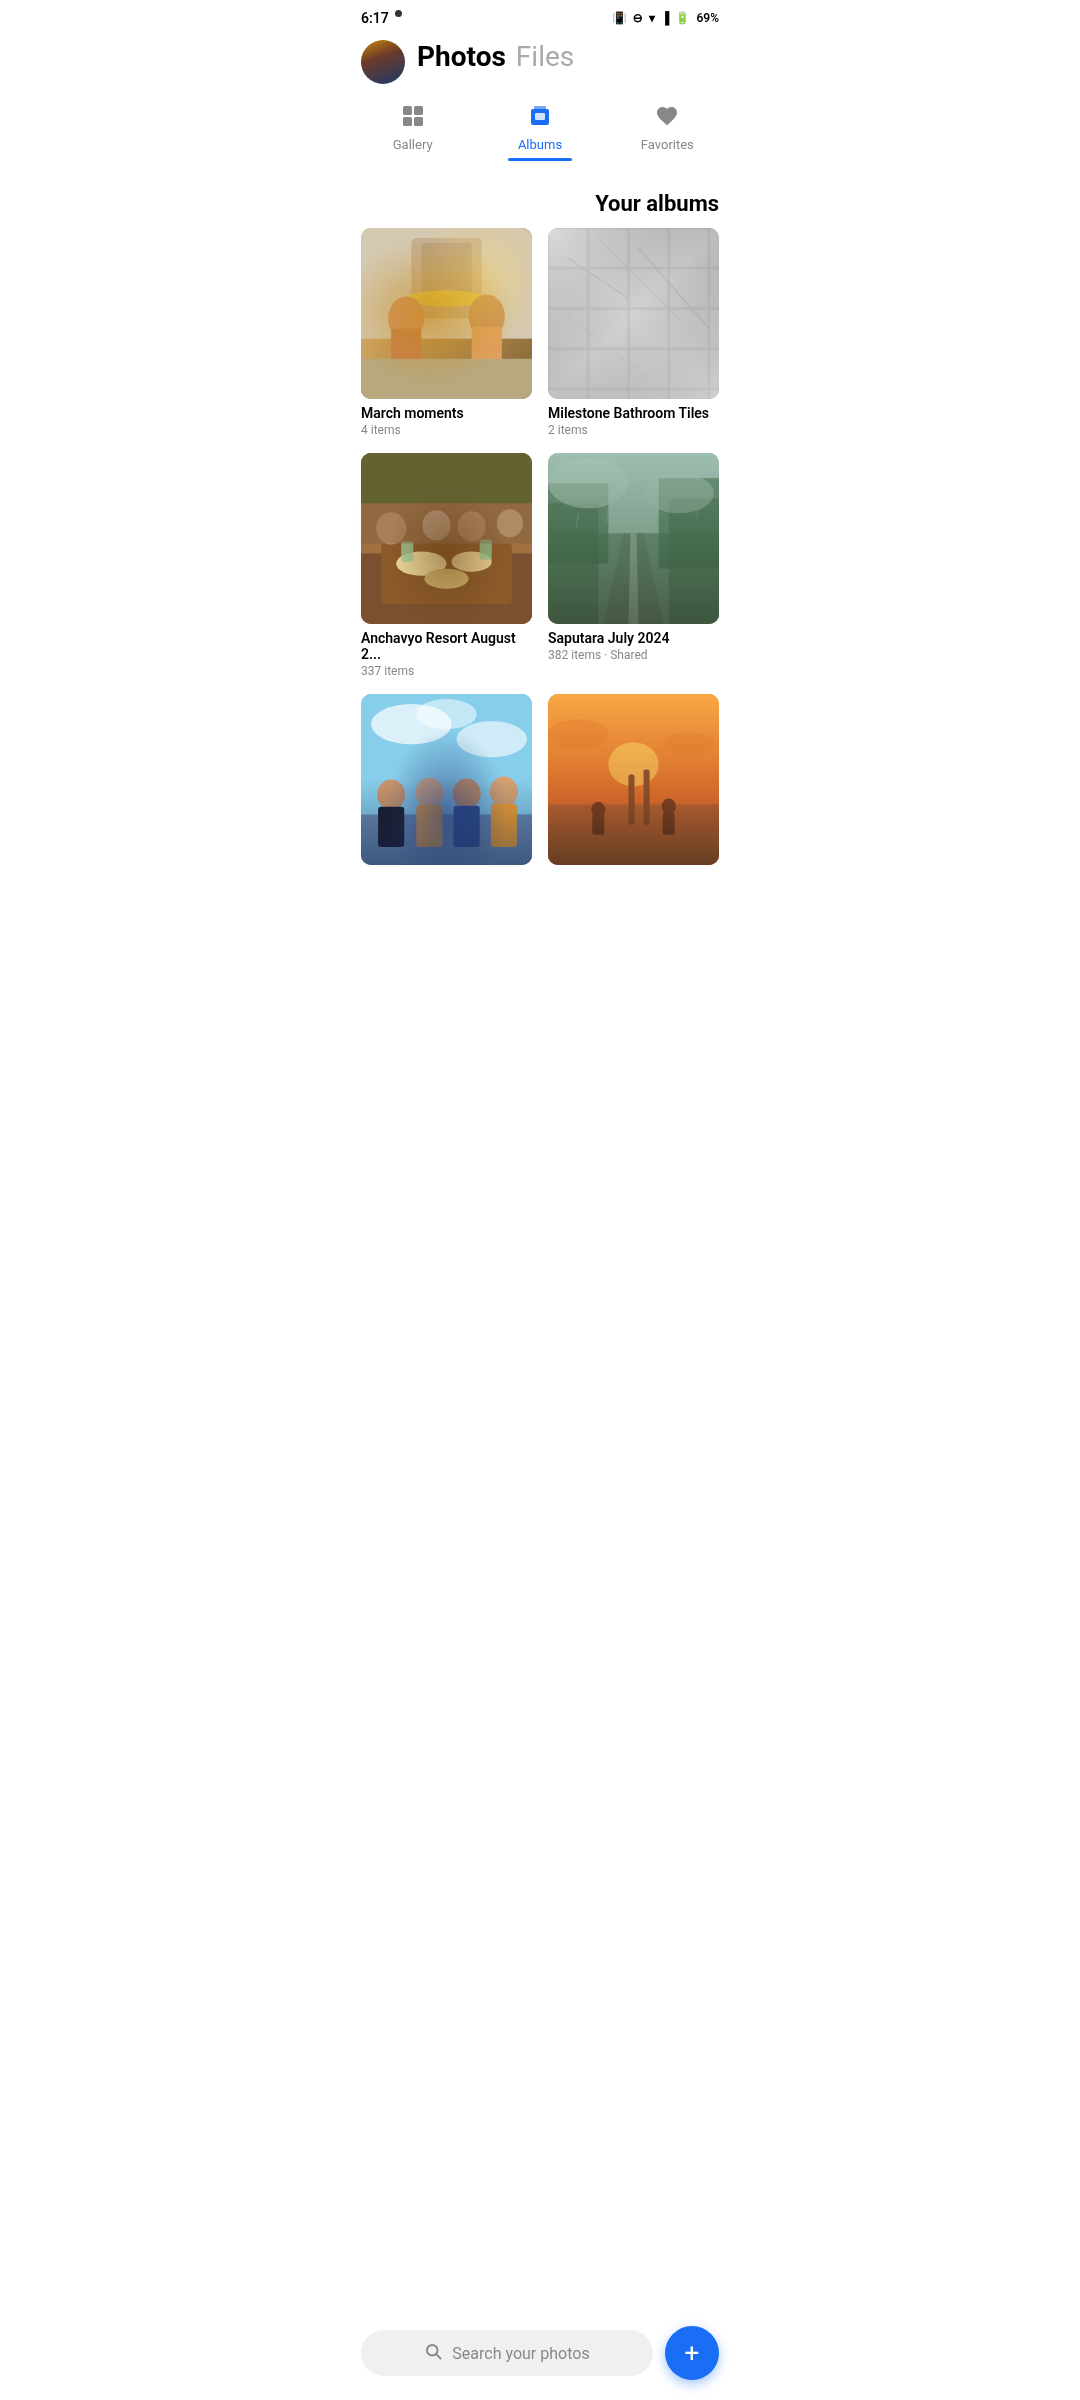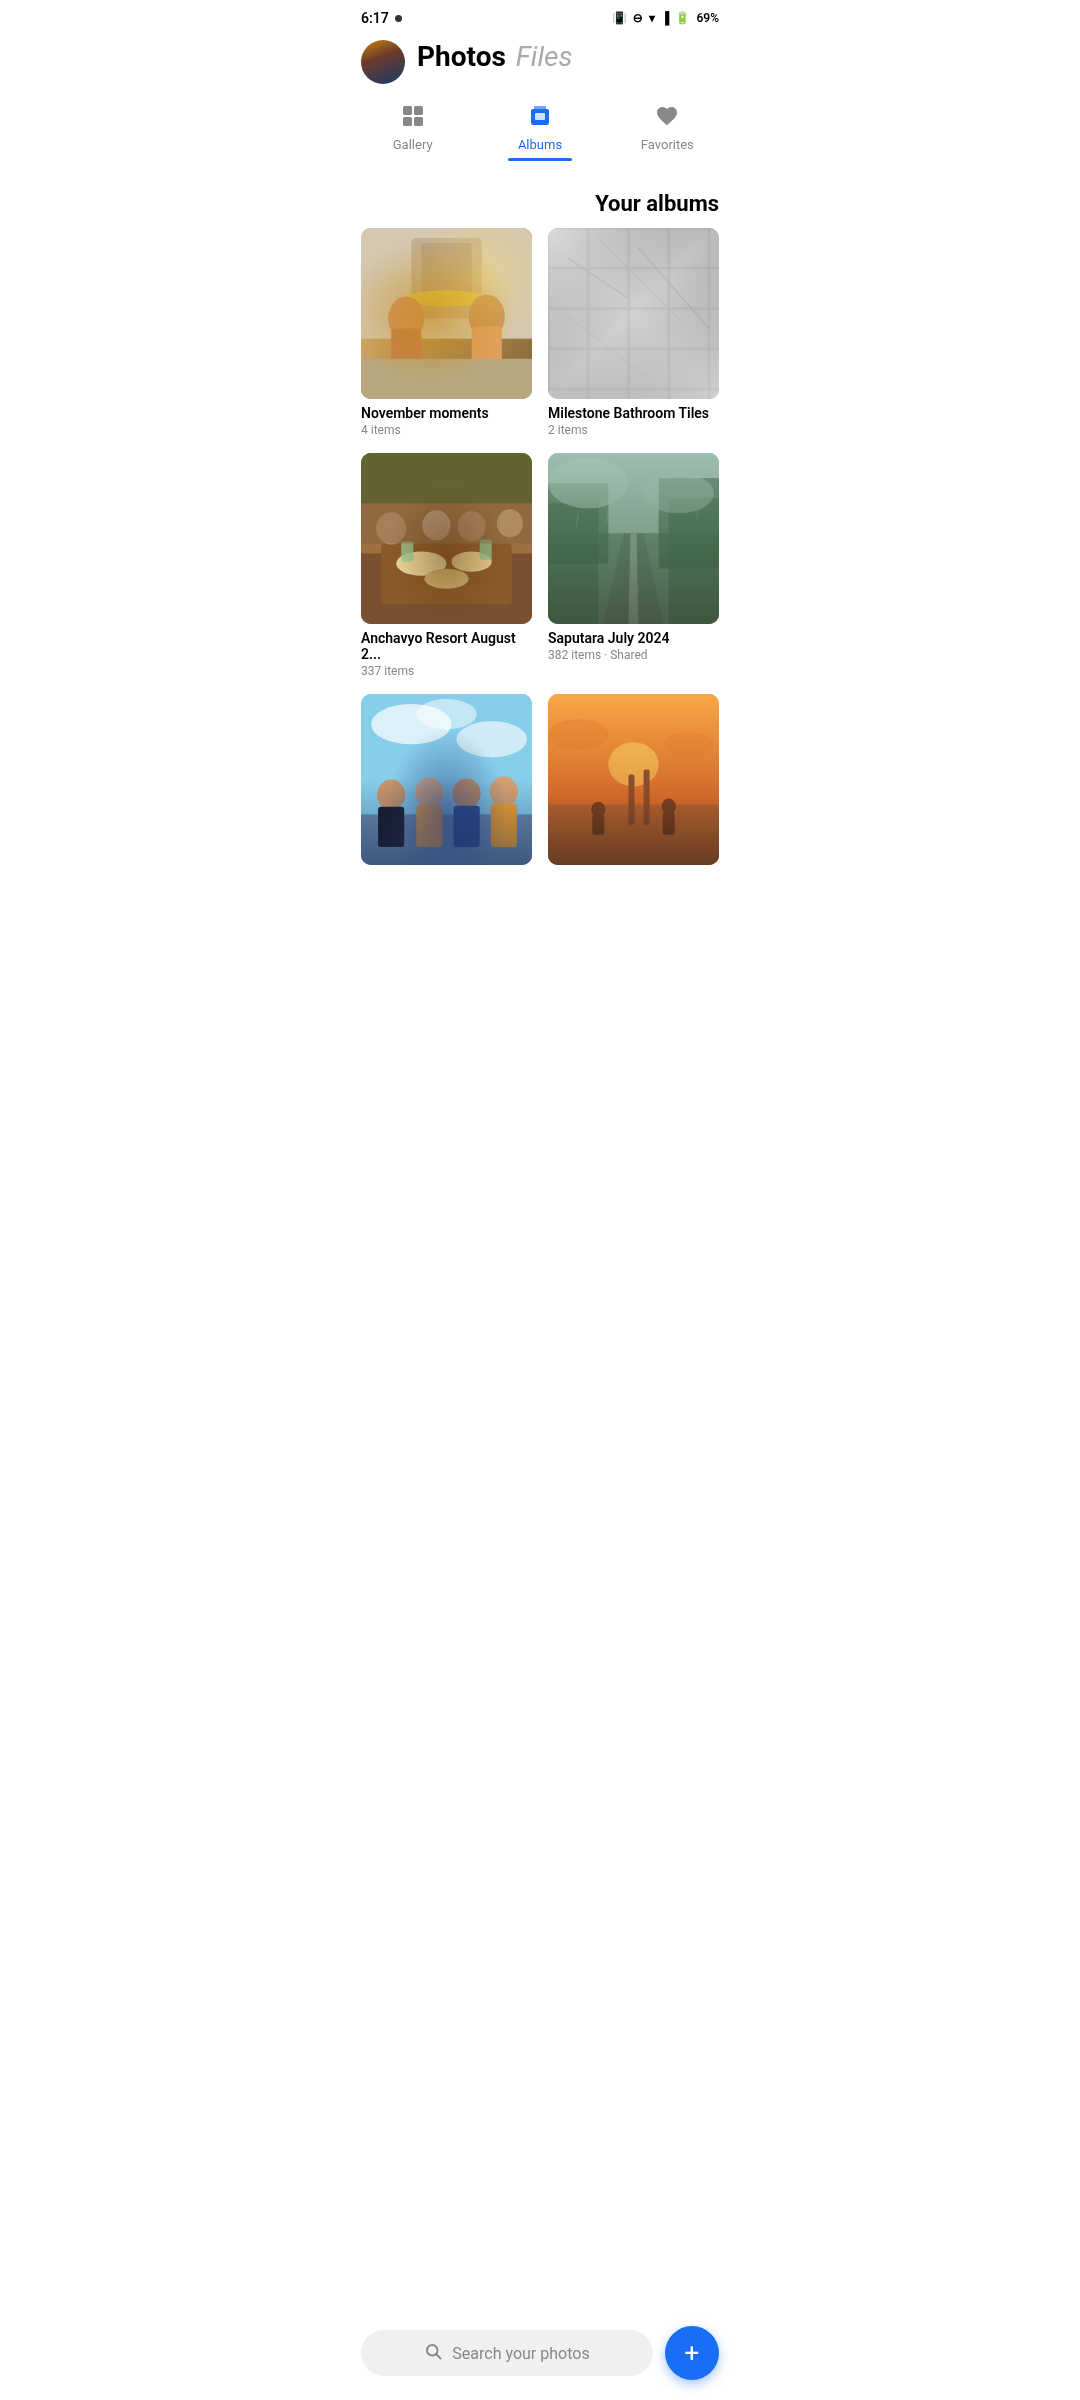--- a/index.html
+++ b/index.html
@@ -18,21 +18,21 @@
 
     .status-bar {
       display: flex;
       justify-content: space-between;
       align-items: center;
       padding: 10px 16px 6px;
       font-size: 14px;
       font-weight: 600;
     }
 
-    .status-left { display: flex; align-items: center; gap: 6px; }
+    .status-left { display: flex; gap: 6px; }
     .status-right { display: flex; align-items: center; gap: 6px; font-size: 12px; }
 
     .header {
       display: flex;
       align-items: flex-start;
       padding: 8px 16px 12px;
       gap: 12px;
     }
 
     .avatar {
@@ -59,21 +59,20 @@
     .header-title-photos {
       font-size: 28px;
       font-weight: 700;
       color: #000;
     }
 
     .header-title-files {
       font-size: 28px;
       font-weight: 400;
       color: #aaa;
-      font-style: italic;
     }
 
     .tabs {
       display: flex;
       padding: 0 10px;
       border-bottom: none;
       gap: 12px;
     }
 
     .tab {
@@ -377,21 +376,21 @@
 
         <ellipse cx="45" cy="90" rx="18" ry="22" fill="#d4956a"></ellipse>
         <rect x="30" y="100" width="30" height="50" fill="#c88050" rx="4"></rect>
 
         <ellipse cx="125" cy="88" rx="18" ry="22" fill="#c8905a"></ellipse>
         <rect x="110" y="98" width="30" height="52" fill="#e0a060" rx="4"></rect>
 
         <rect x="0" y="130" width="170" height="40" fill="#b8a880"></rect>
       </svg>
     </div>
-    <div class="album-name">November moments</div>
+    <div class="album-name">March moments</div>
     <div class="album-count">4 items</div>
   </div>
 
   <div class="album-item">
     <div class="album-thumb thumb-milestone">
       <svg width="100%" height="100%" viewBox="0 0 170 170" preserveAspectRatio="xMidYMid slice">
         <rect width="170" height="170" fill="#d0d0d0"></rect>
 
         <defs>
           <pattern id="tilePattern" x="0" y="0" width="40" height="40" patternUnits="userSpaceOnUse">

